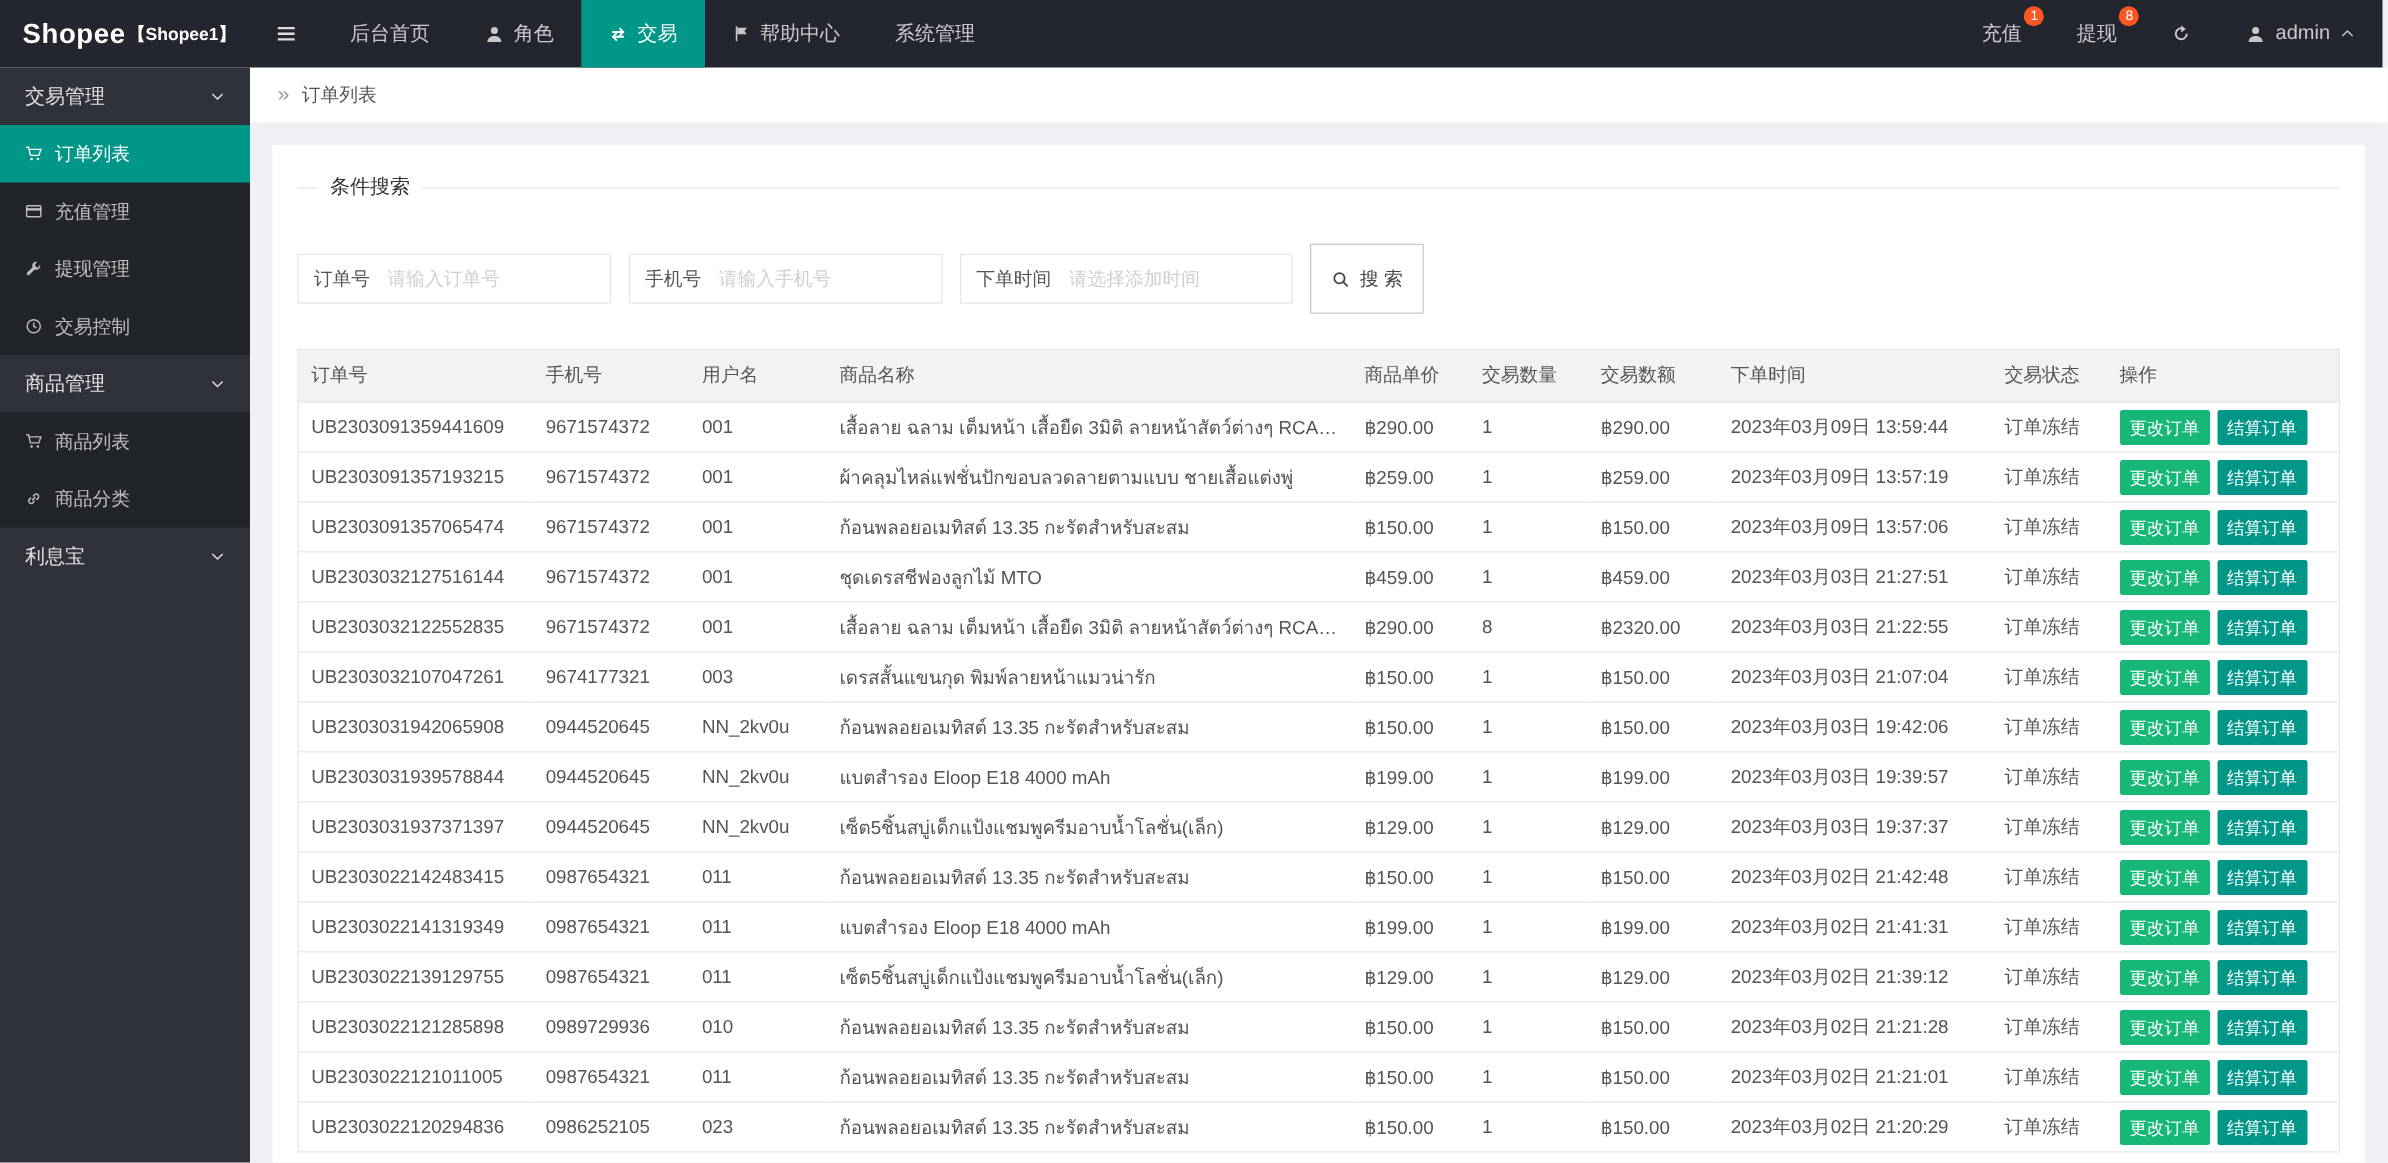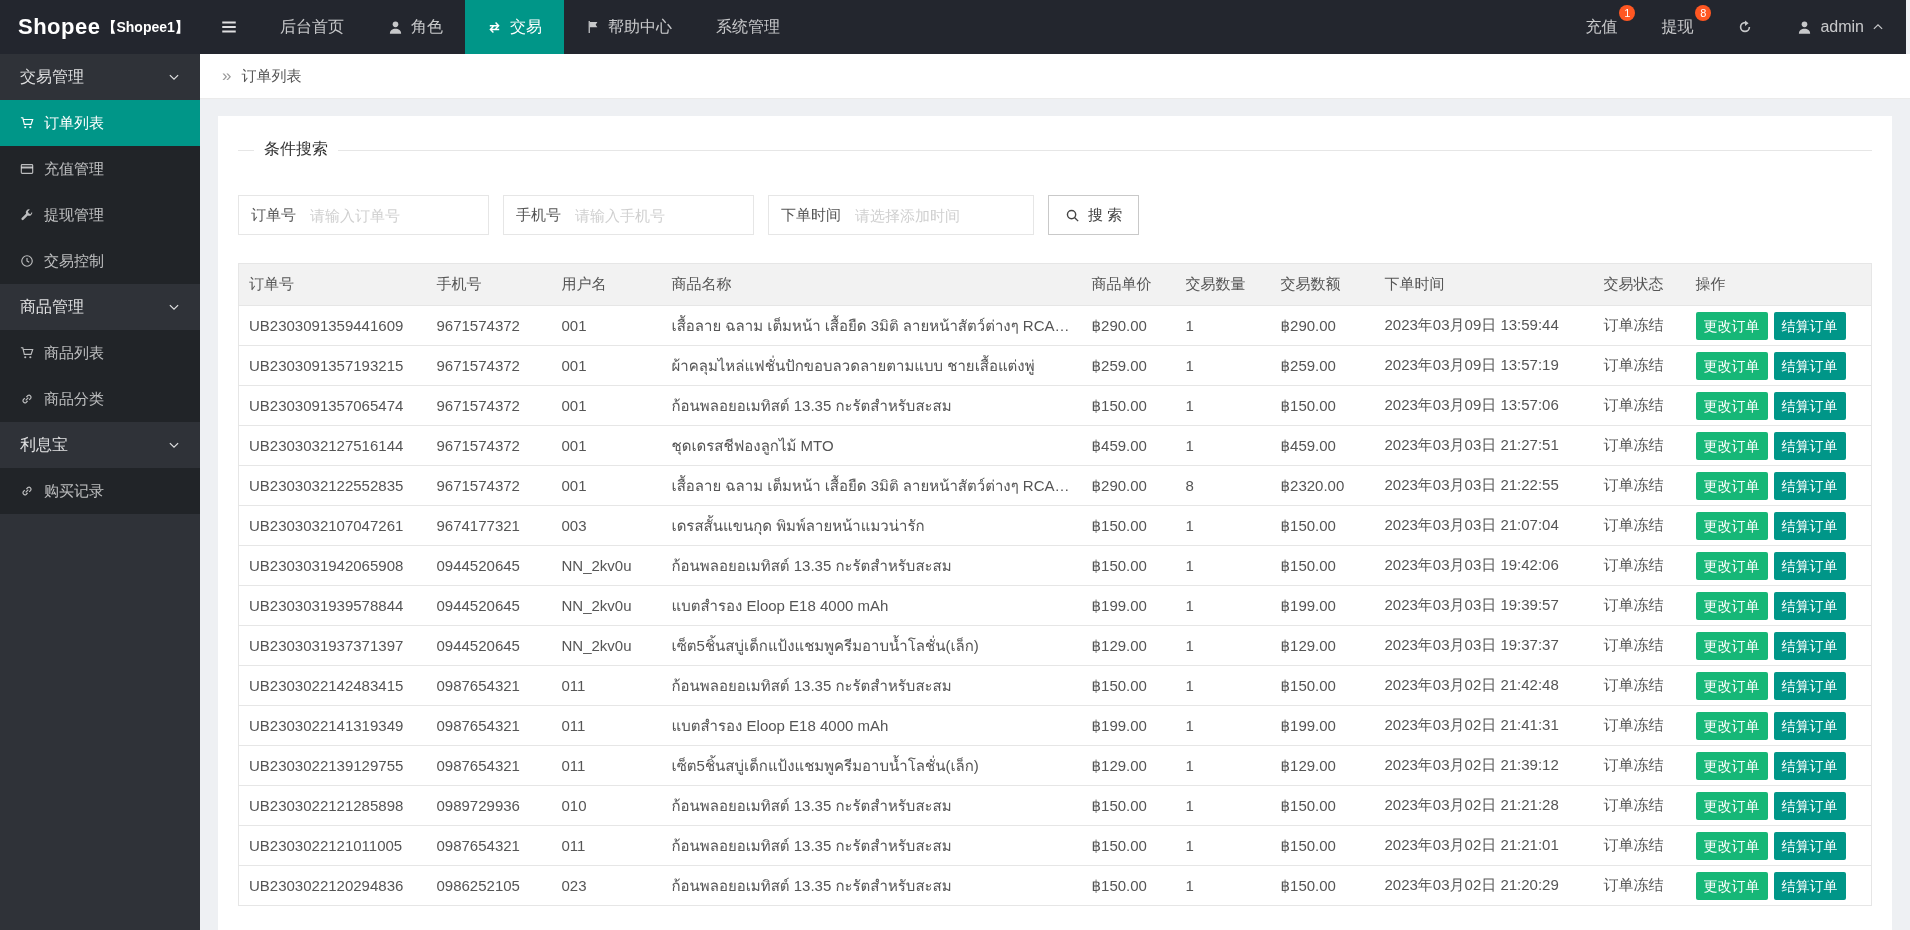--- a/index.html
+++ b/index.html
@@ -45,21 +45,21 @@
   .field{margin-top:14px;border-top:1px solid #e6e6e6;position:relative;}
   .field-title{position:absolute;top:-12px;left:16px;background:#fff;padding:0 10px;
     font-size:16px;color:#333;}
   .search-row{margin-top:44px;display:flex;gap:14px;align-items:center;}
   .sfields{display:flex;gap:14px;}
   .sgroup{display:flex;align-items:stretch;height:40px;border:1px solid #e6e6e6;background:#fff;}
   .slabel{display:flex;align-items:center;padding:0 12px;font-size:15px;color:#555;white-space:nowrap;}
   .sinput{border:none;outline:none;width:180px;padding:0 10px 0 2px;font-size:15px;color:#333;
     font-family:inherit;background:transparent;}
   .sinput::placeholder{color:#d0d0d0;}
-  .search-btn{height:40px;border:1px solid #c9c9c9;background:#fff;display:flex;align-items:center;
+  .search-btn{height:56px;border:1px solid #c9c9c9;background:#fff;display:flex;align-items:center;
     gap:8px;padding:0 16px;font-size:15px;color:#444;cursor:pointer;font-family:inherit;}
 
   
   .data-table{width:100%;border-collapse:collapse;table-layout:fixed;margin-top:28px;
     border:1px solid #e6e6e6;}
   .data-table th{background:#f2f2f2;height:42px;text-align:left;font-weight:400;font-size:15px;
     color:#555;padding:0 10px;border-bottom:1px solid #e6e6e6;white-space:nowrap;}
   .data-table td{height:40px;font-size:15px;color:#555;padding:0 10px;
     border-bottom:1px solid #e6e6e6;white-space:nowrap;overflow:hidden;text-overflow:ellipsis;}
   .btn{display:inline-block;height:28px;line-height:28px;padding:0 8px;border:none;border-radius:2px;
@@ -226,28 +226,20 @@
     </div>
     <div class="side-head">
       <span>利息宝</span>
       <span class="icn">
         <svg viewBox="0 0 16 16" width="12" height="12">
           <path d="M2.5 5.5 8 11l5.5-5.5" fill="none" stroke="currentColor" stroke-width="1.6"></path>
         </svg>
       </span>
     </div>
     <div class="side-sub">
-      <div class="side-item">
-        <span class="icn">
-          <svg viewBox="0 0 16 16" width="14" height="14">
-            <path d="M6.5 9.5l3-3M5.5 7 3.8 8.7a2.3 2.3 0 0 0 3.2 3.2l1.7-1.7M10.5 9l1.7-1.7a2.3 2.3 0 0 0-3.2-3.2L7.3 5.8" fill="none" stroke="currentColor" stroke-width="1.4"></path>
-          </svg>
-        </span>
-        <span>购买记录</span>
-      </div>
     </div>
   </aside>
 
 <div class="crumb-bar">
   <span class="crumb-icon">»</span>
   <span>订单列表</span>
 </div>
 
 <main class="main">
   <div class="card">

